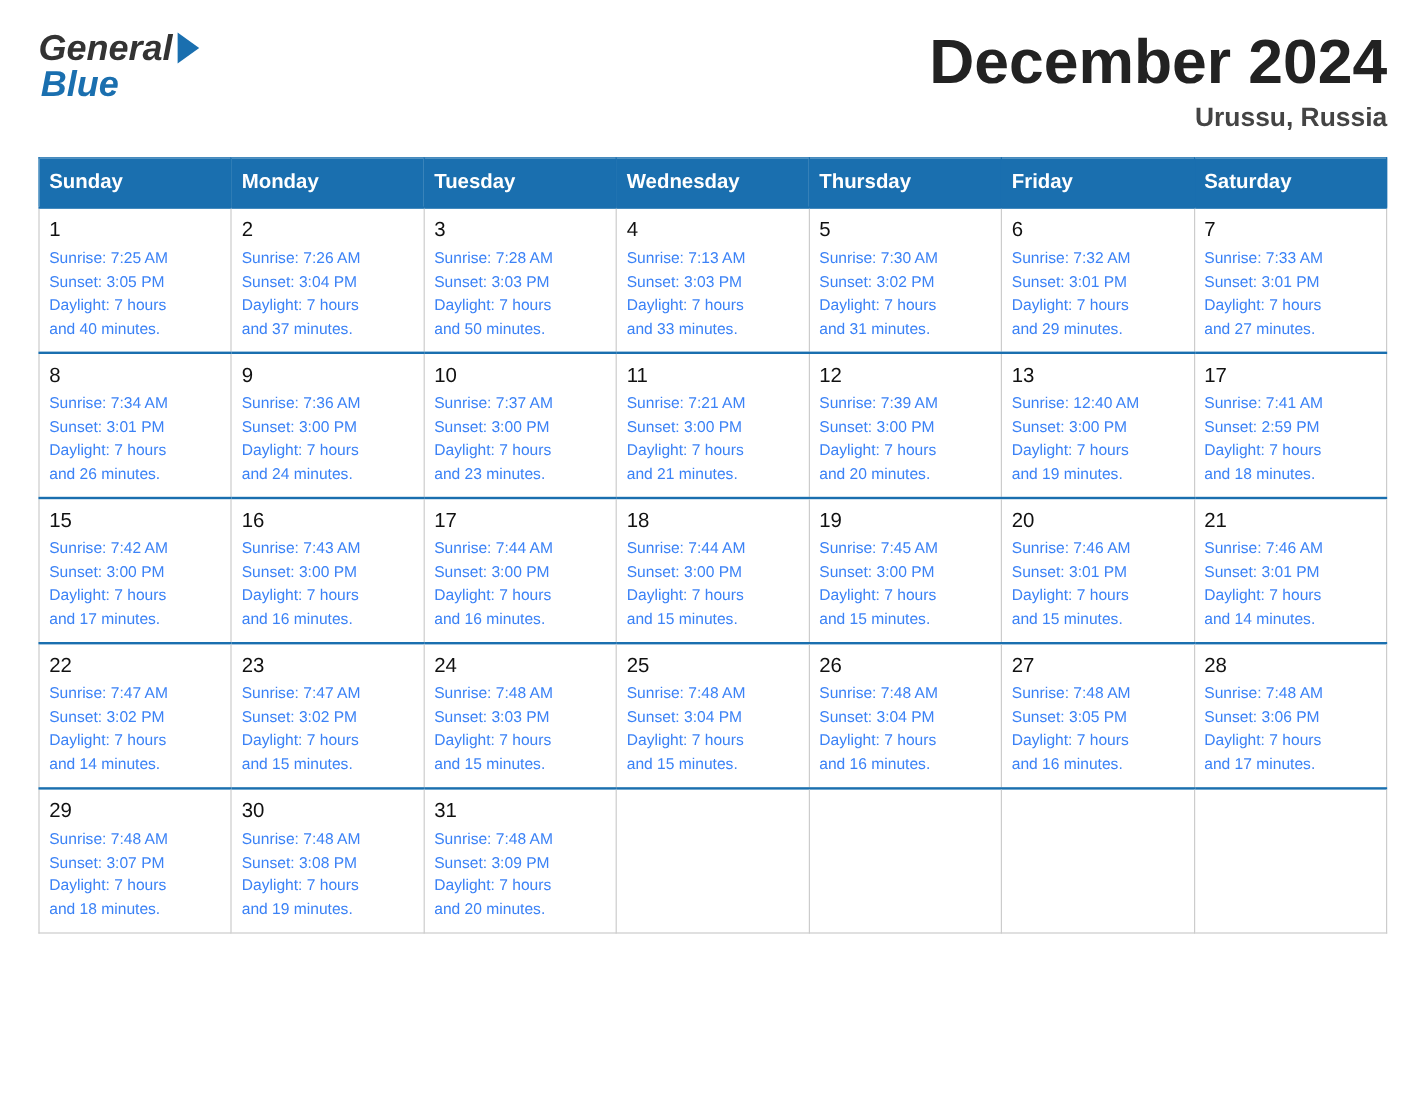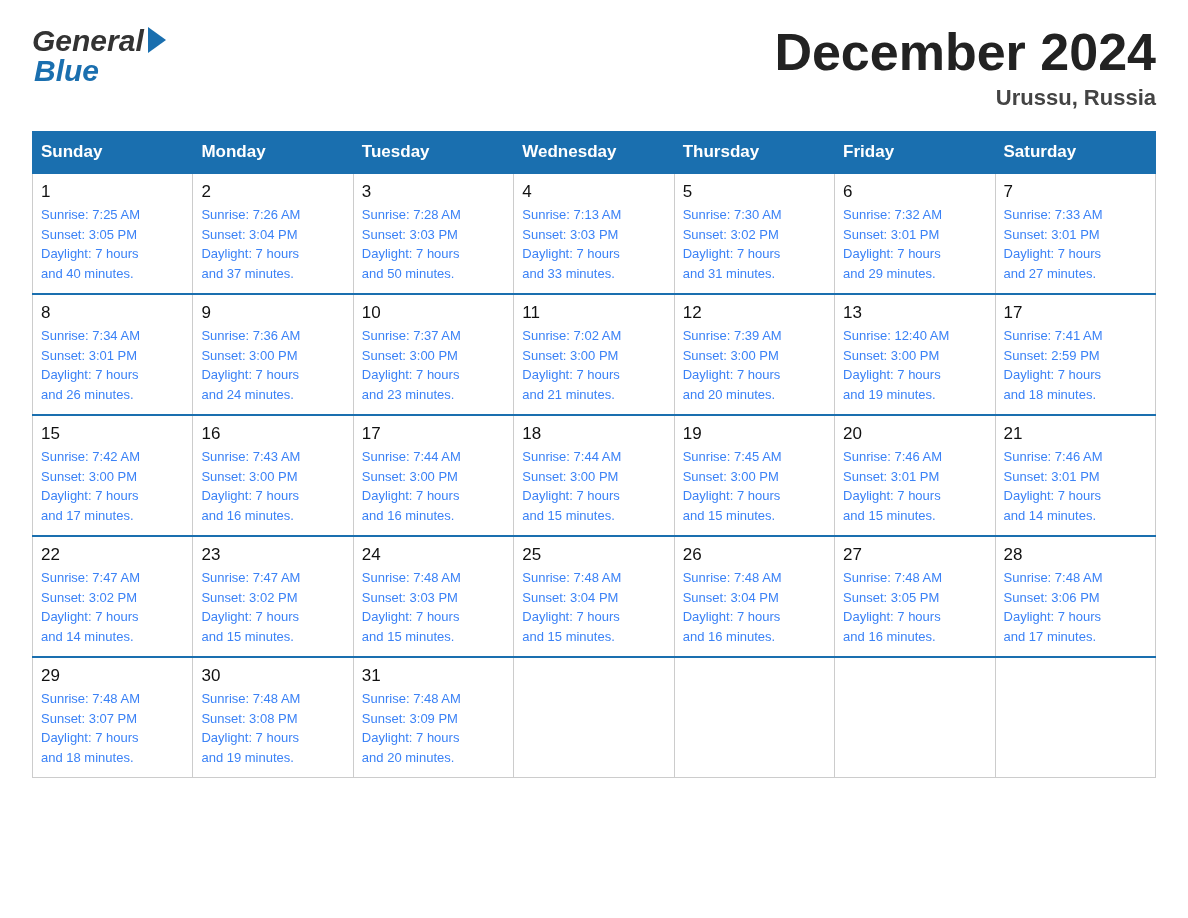--- a/index.html
+++ b/index.html
@@ -226,21 +226,21 @@
           <div class="day-info">
             <div>Sunrise: 7:37 AM</div>
             <div>Sunset: 3:00 PM</div>
             <div>Daylight: 7 hours</div>
             <div>and 23 minutes.</div>
           </div>
         </td>
         <td>
           <span class="day-num">11</span>
           <div class="day-info">
-            <div>Sunrise: 7:02 AM</div>
+            <div>Sunrise: 7:21 AM</div>
             <div>Sunset: 3:00 PM</div>
             <div>Daylight: 7 hours</div>
             <div>and 21 minutes.</div>
           </div>
         </td>
         <td>
           <span class="day-num">12</span>
           <div class="day-info">
             <div>Sunrise: 7:39 AM</div>
             <div>Sunset: 3:00 PM</div>

